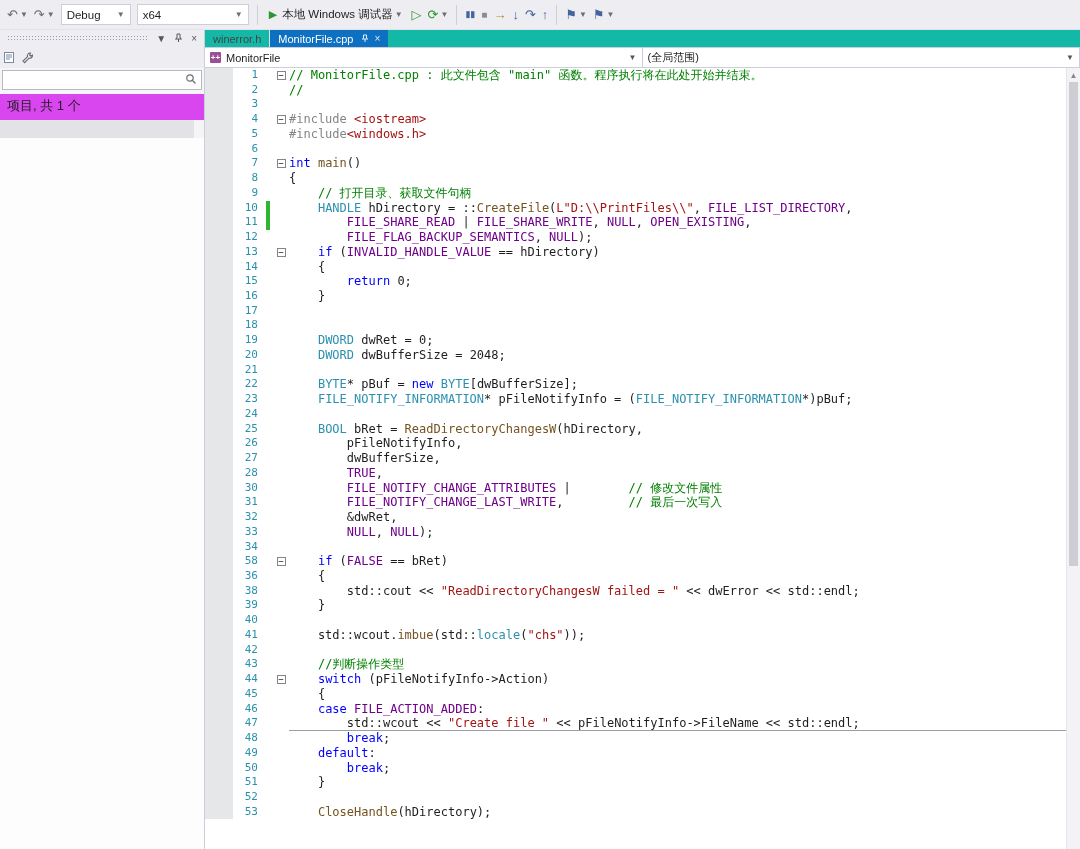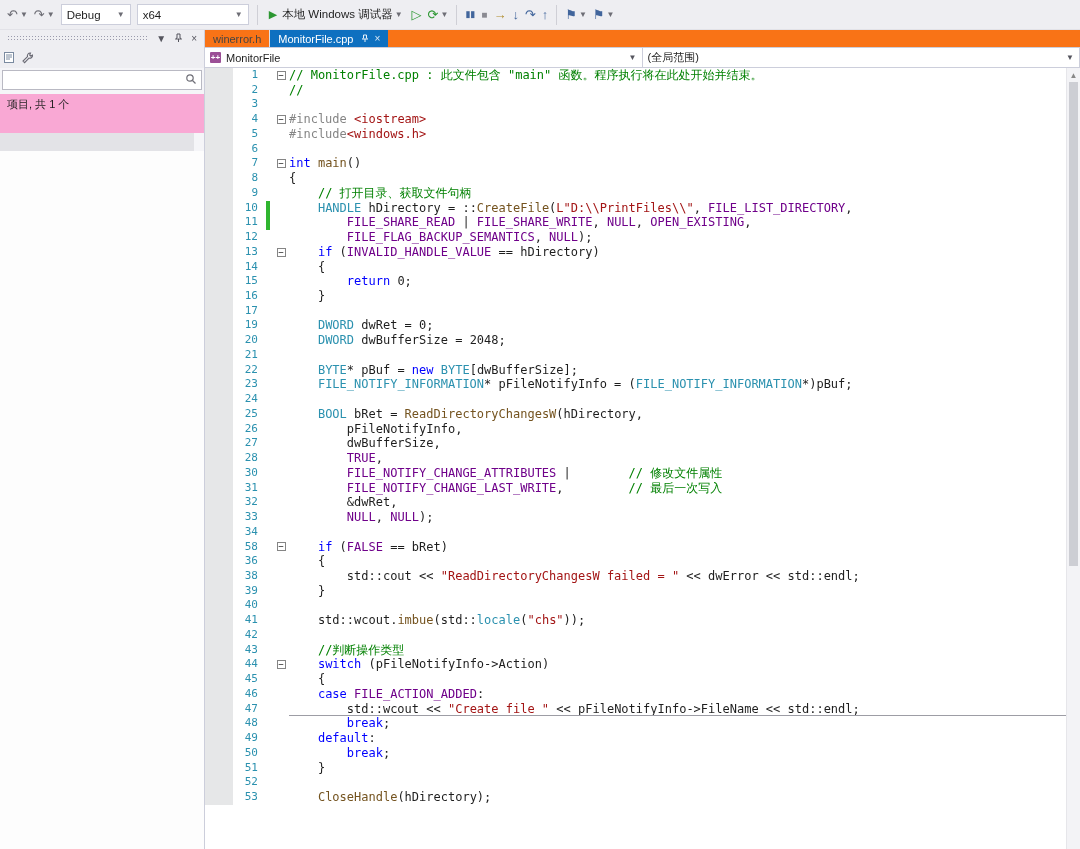--- a/index.html
+++ b/index.html
@@ -25,28 +25,28 @@
 
   
   .sidebar { width:205px; flex:0 0 205px; background:#f5f5f8; border-right:1px solid #cccedb; display:flex; flex-direction:column; }
   .sb-titlebar { height:17px; display:flex; align-items:center; padding:0 3px; background:#eeeef2; }
   .sb-grip { flex:1; height:7px; margin:0 4px; background-image:radial-gradient(circle, #9a9aac 0.8px, transparent 1px); background-size:3px 3px; }
   .sb-ctl { font-size:10px; color:#55555e; padding:0 4px; }
   .sb-tools { height:21px; display:flex; align-items:center; padding:0 3px; gap:6px; background:#eeeef2; }
   .sb-tools svg { display:block; }
   .sb-search { display:flex; align-items:center; background:#fff; border:1px solid #b9b9c3; height:20px; margin:2px 2px 4px 2px; padding:0 4px; }
   .sb-search input { border:none; outline:none; flex:1; font-size:11px; font-family:"Liberation Sans",sans-serif; background:transparent; }
-  .sb-count { font-size:11px; color:#1e1e1e; padding:3px 7px 21px 7px; background:#f9a8d4; }
+  .sb-count { font-size:13px; color:#1e1e1e; padding:3px 7px 5px 7px; background:#d946ef; }
   .sb-selected { height:18px; background:#e3e3e7; margin-right:10px; }
   .sb-body { flex:1; background:#fdfdfd; }
 
   
   .editor-col { flex:1; display:flex; flex-direction:column; min-width:0; }
 
-  .tabstrip { height:17px; flex:0 0 17px; background:#f97316; display:flex; align-items:stretch; font-size:11px; }
+  .tabstrip { height:17px; flex:0 0 17px; background:#14b8a6; display:flex; align-items:stretch; font-size:11px; }
   .tab { display:flex; align-items:center; padding:0 8px; color:#444; border-right:1px solid #e0e0e6; cursor:default; }
   .tab.active { background:#0e70c0; color:#fff; border-right:none; }
   .tab.active .tabx { color:#dce9f5; margin-left:6px; font-size:10px; }
   .tab.active .pin { margin-left:7px; }
 
   .navbar { height:21px; flex:0 0 21px; background:#fff; border:1px solid #cccedb; border-left:none; display:flex; align-items:stretch; font-size:11px; color:#1e1e1e; }
   .nav-half { flex:1; display:flex; align-items:center; padding:0 5px; }
   .nav-half .spacer { flex:1; }
   .nav-divider { width:1px; background:#cccedb; }
   .nav-caret { font-size:8px; color:#55555e; }
@@ -334,20 +334,27 @@
             </div>
             <div class="code-row">
               <div class="bp-margin"></div>
               <div class="ln">17</div>
               <div class="chg"></div>
               <div class="fold"></div>
               <div class="code"></div>
             </div>
             <div class="code-row">
               <div class="bp-margin"></div>
+              <div class="ln">18</div>
+              <div class="chg"></div>
+              <div class="fold"></div>
+              <div class="code"></div>
+            </div>
+            <div class="code-row">
+              <div class="bp-margin"></div>
               <div class="ln">19</div>
               <div class="chg"></div>
               <div class="fold"></div>
               <div class="code"><span class="tk-pl">    </span><span class="tk-type">DWORD</span><span class="tk-pl"> dwRet = 0;</span></div>
             </div>
             <div class="code-row">
               <div class="bp-margin"></div>
               <div class="ln">20</div>
               <div class="chg"></div>
               <div class="fold"></div>

